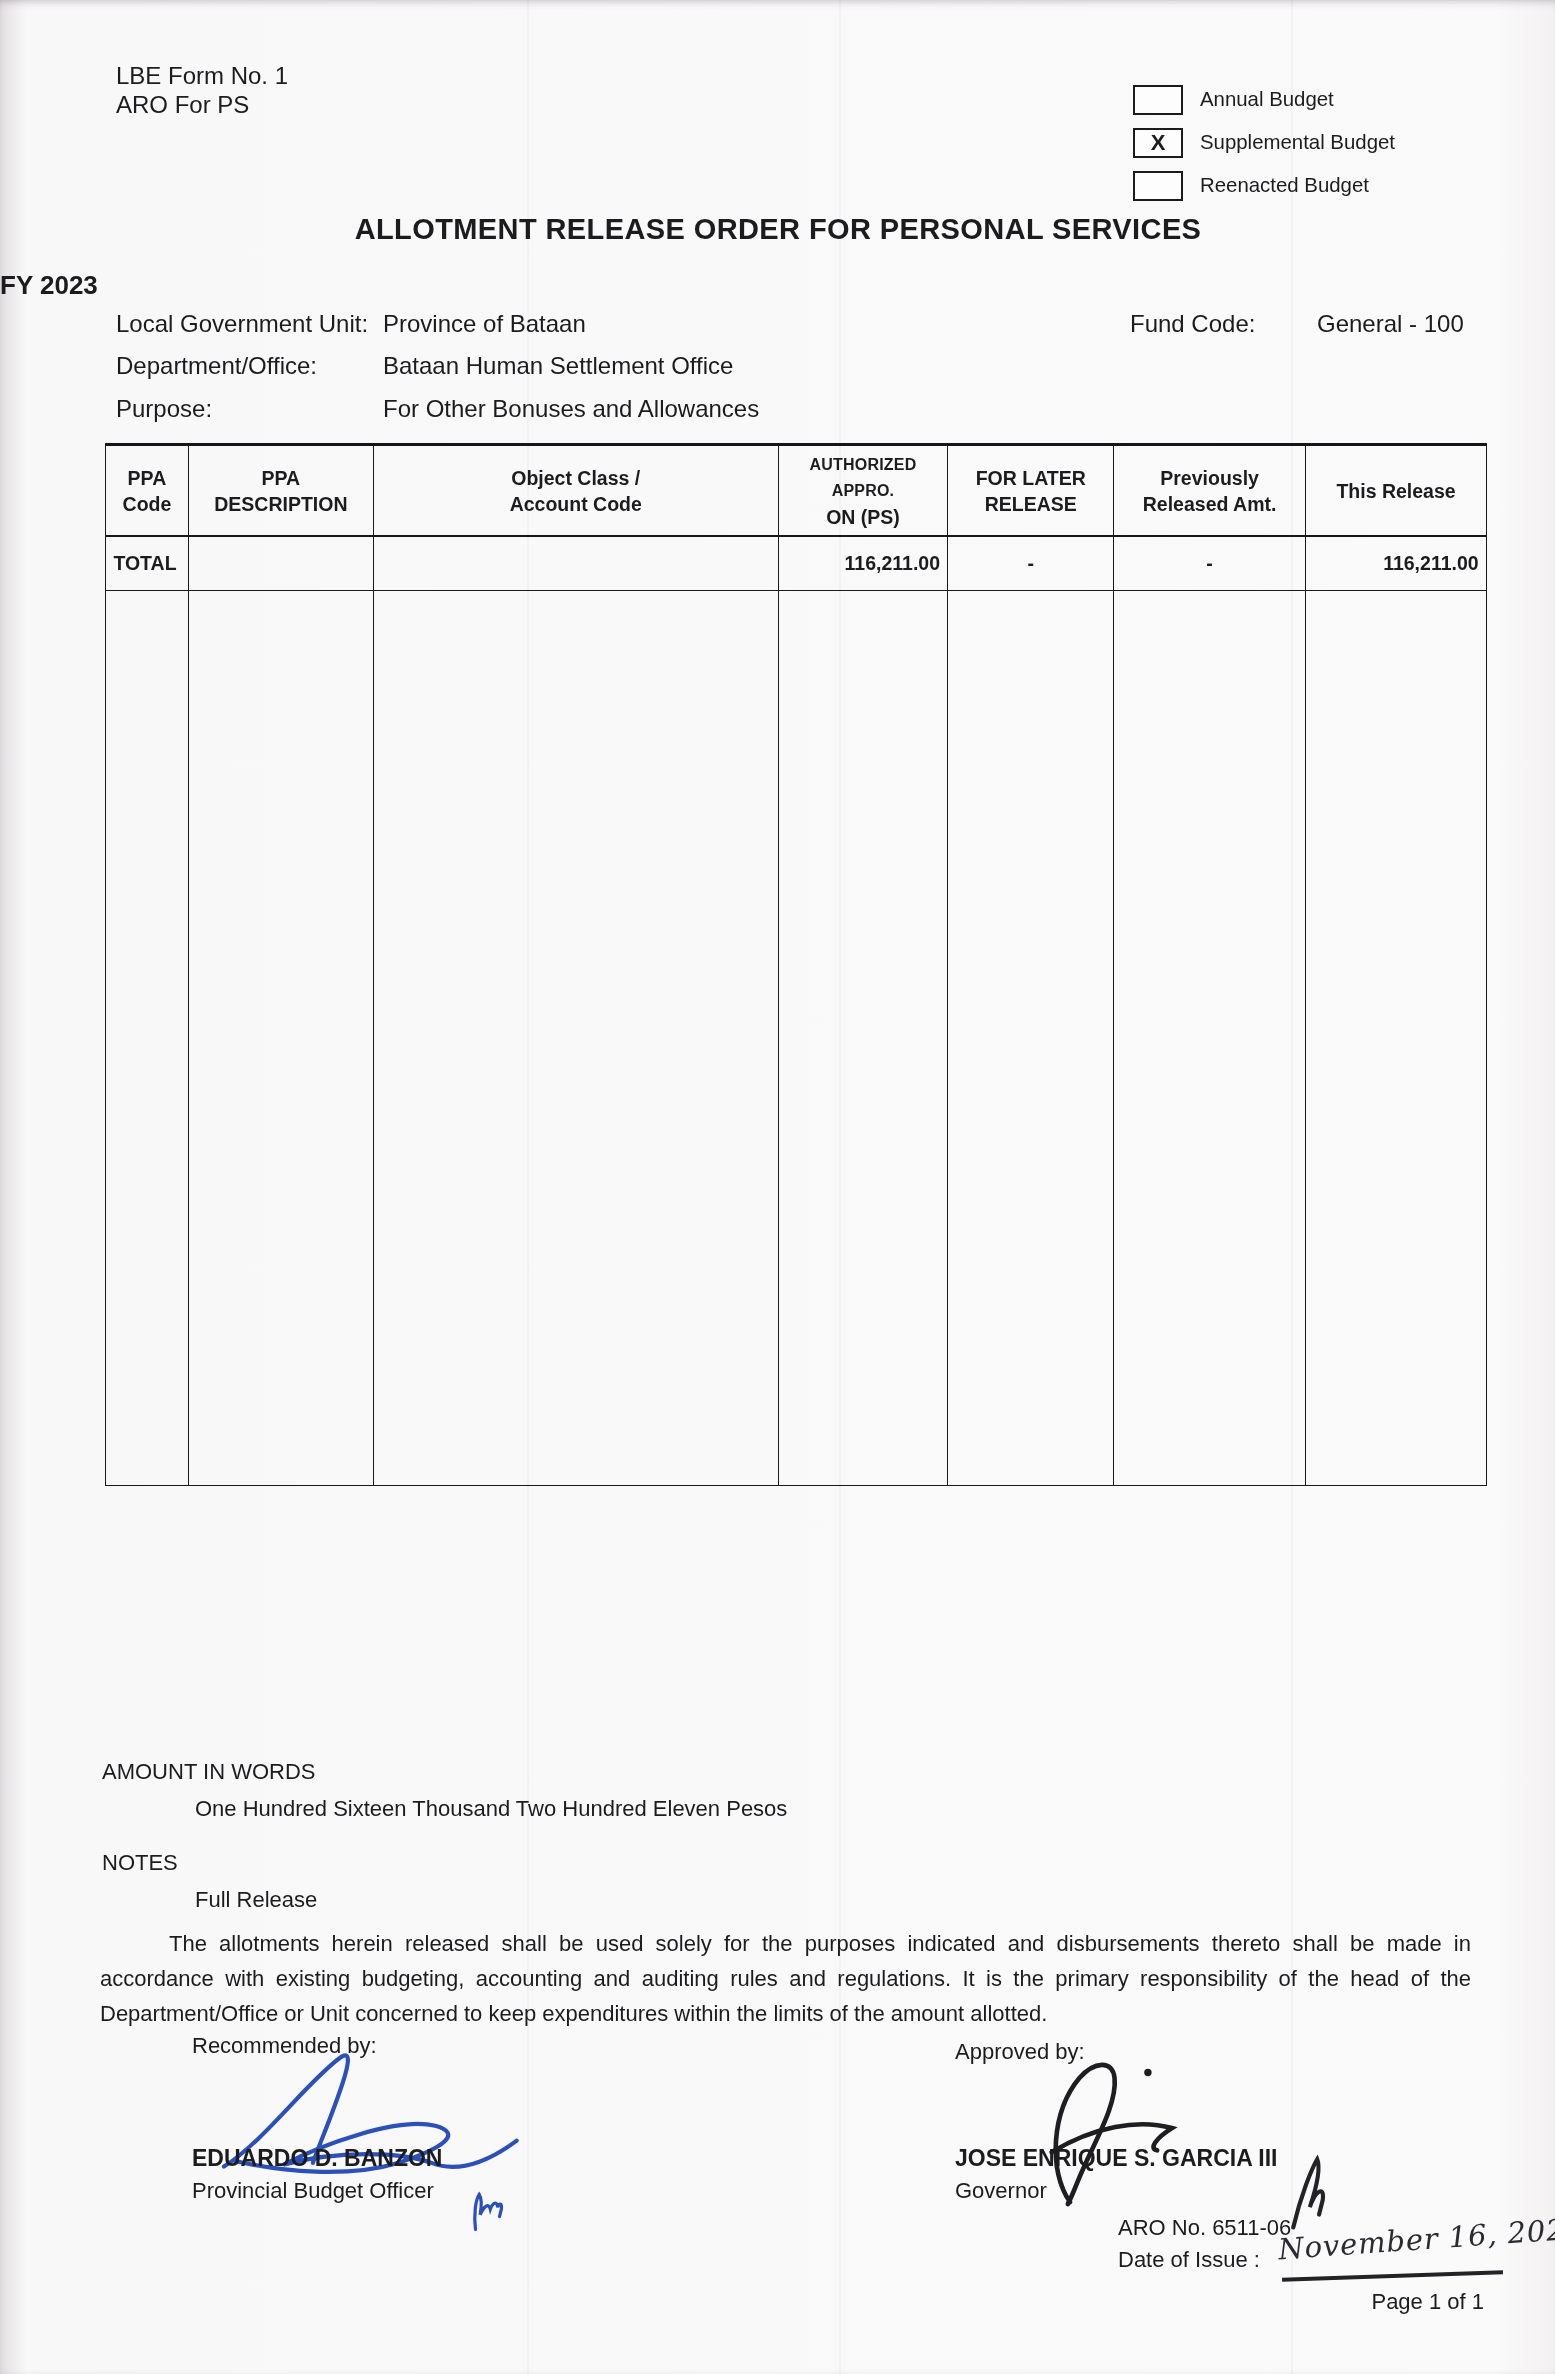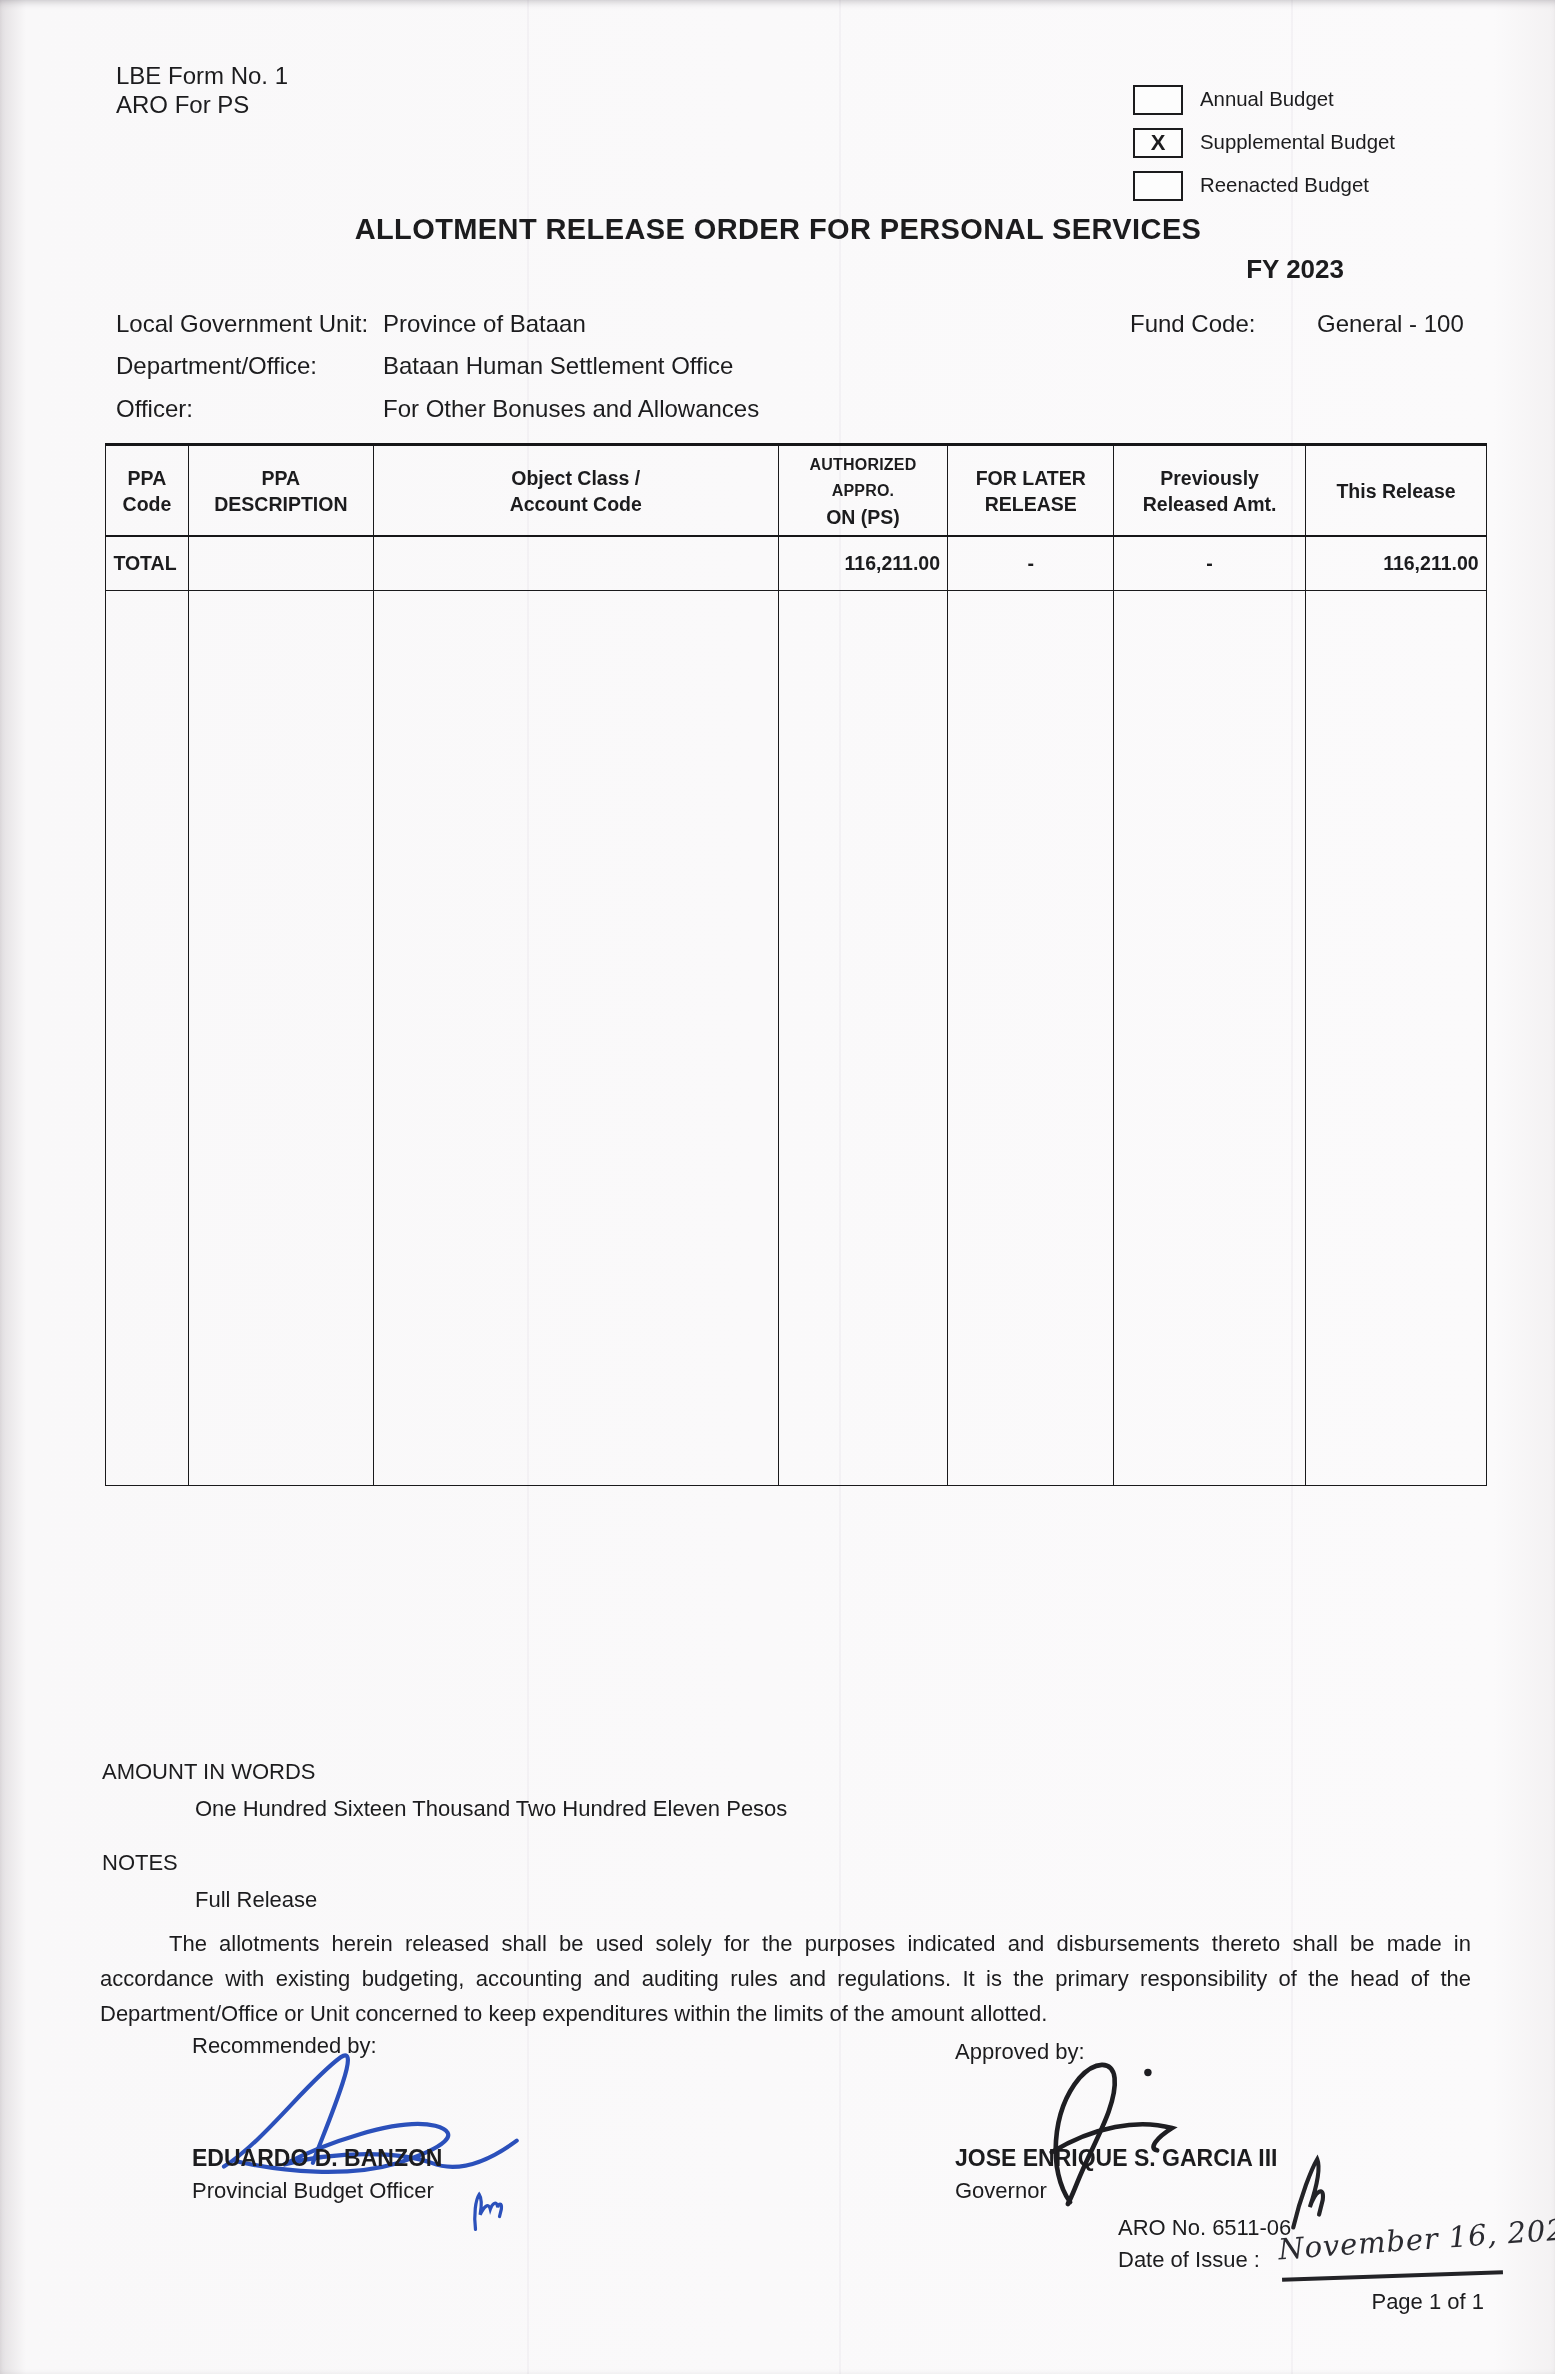--- a/index.html
+++ b/index.html
@@ -22,21 +22,21 @@
   .form-id { left:116px; top:61px; font-size:24px; line-height:29px; }
   .budget-row { position:absolute; height:32px; }
   .budget-box {
     position:absolute; left:0; top:0; width:50px; height:30px;
     border:2.8px solid #1b1b1d; background:#fdfdfd;
     font-size:22px; font-weight:bold; text-align:center; line-height:26px;
   }
   .budget-label { position:absolute; left:67px; top:2.8px; font-size:20.4px; }
 
   .title-main { left:0; top:213px; width:1556px; text-align:center; font-size:29px; font-weight:bold; letter-spacing:0.4px; }
-  .title-fy   { left:0; top:254px; width:1344px; text-align:right; font-size:26px; font-weight:bold; }
+  .title-fy   { left:0; top:270px; width:1344px; text-align:left; font-size:26px; font-weight:bold; }
 
   .meta { font-size:24px; }
   .meta-label { position:absolute; }
   .meta-value { position:absolute; }
 
   
   #aro-table { position:absolute; left:105px; top:443px; width:1382px; border-collapse:collapse; table-layout:fixed; }
   #aro-table th, #aro-table td { border:1.9px solid #1a1a1c; vertical-align:middle; overflow:hidden; }
   #aro-table thead th { border-top:3.7px solid #161618; border-bottom:2.8px solid #161618; }
   #aro-table th { font-size:19.5px; font-weight:bold; text-align:center; padding:5.6px 3.7px; line-height:26px; }
@@ -105,21 +105,21 @@
 
   <div class="abs title-main">ALLOTMENT RELEASE ORDER FOR PERSONAL SERVICES</div>
   <div class="abs title-fy">FY 2023</div>
 
   <div class="meta-label meta txt" style="left:116px; top:310px;">Local Government Unit:</div>
   <div class="meta-value meta txt" style="left:383px; top:310px;">Province of Bataan</div>
   <div class="meta-label meta txt" style="left:1130px; top:310px;">Fund Code:</div>
   <div class="meta-value meta txt" style="left:1317px; top:310px;">General - 100</div>
   <div class="meta-label meta txt" style="left:116px; top:352px;">Department/Office:</div>
   <div class="meta-value meta txt" style="left:383px; top:352px;">Bataan Human Settlement Office</div>
-  <div class="meta-label meta txt" style="left:116px; top:395px;">Officer:</div>
+  <div class="meta-label meta txt" style="left:116px; top:395px;">Purpose:</div>
   <div class="meta-value meta txt" style="left:383px; top:395px;">For Other Bonuses and Allowances</div>
 
   <table id="aro-table">
     <colgroup>
       <col style="width:6%">
         <col style="width:13.4%">
         <col style="width:29.3%">
       <col style="width:12.3%">
         <col style="width:12%">
         <col style="width:13.9%">

